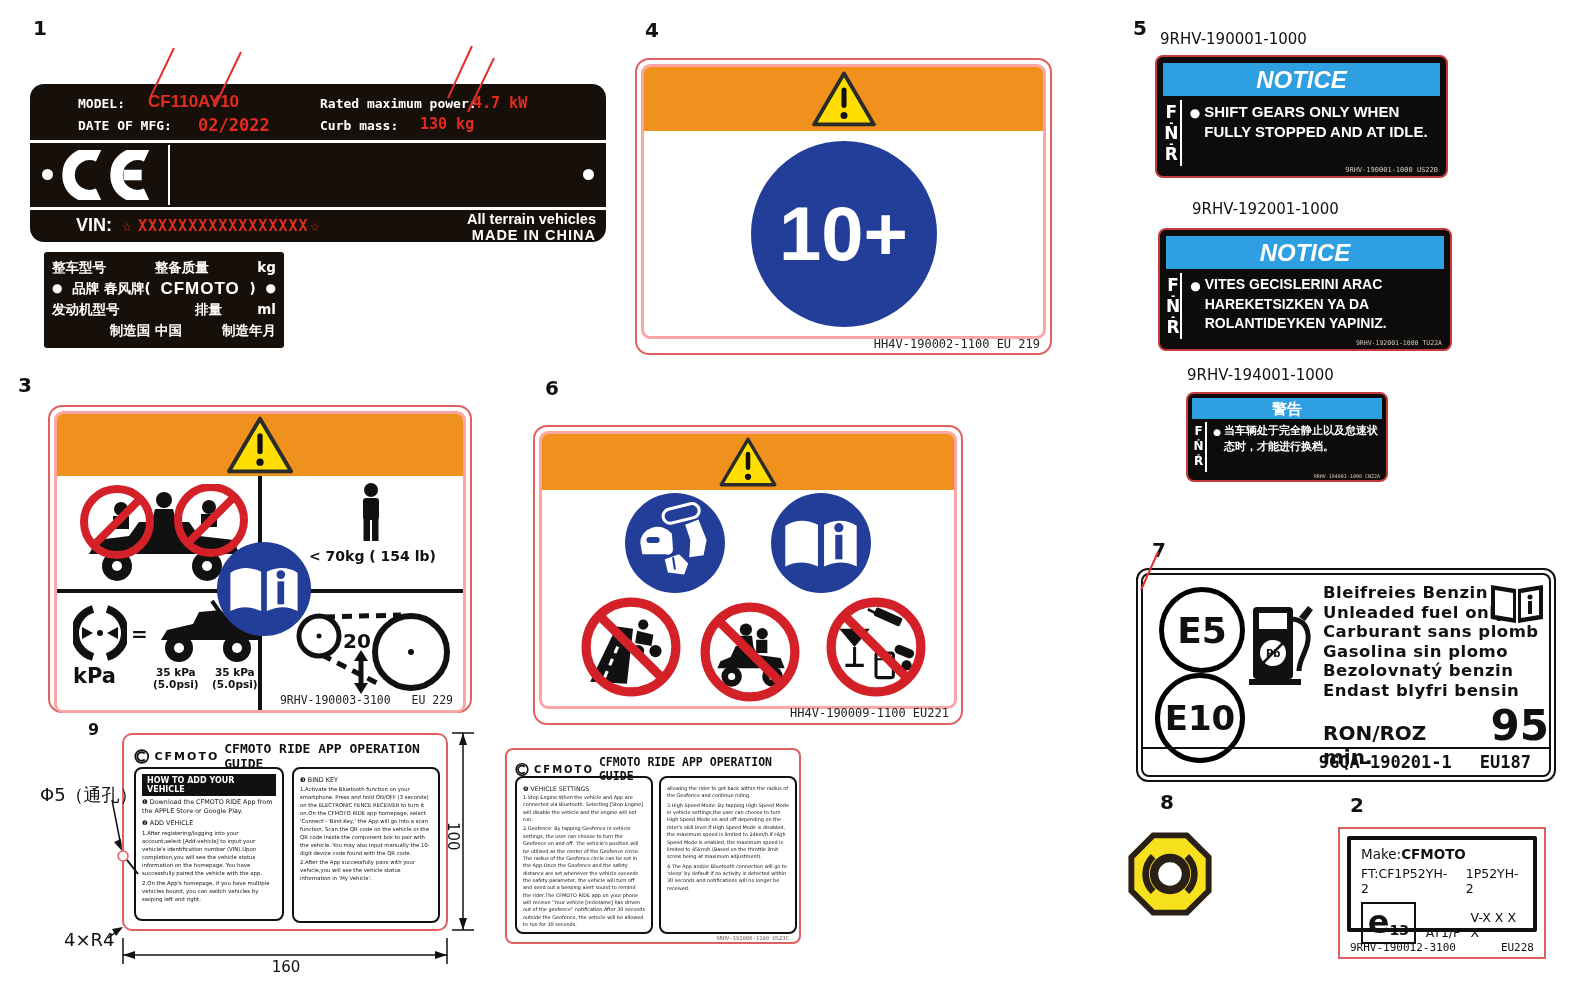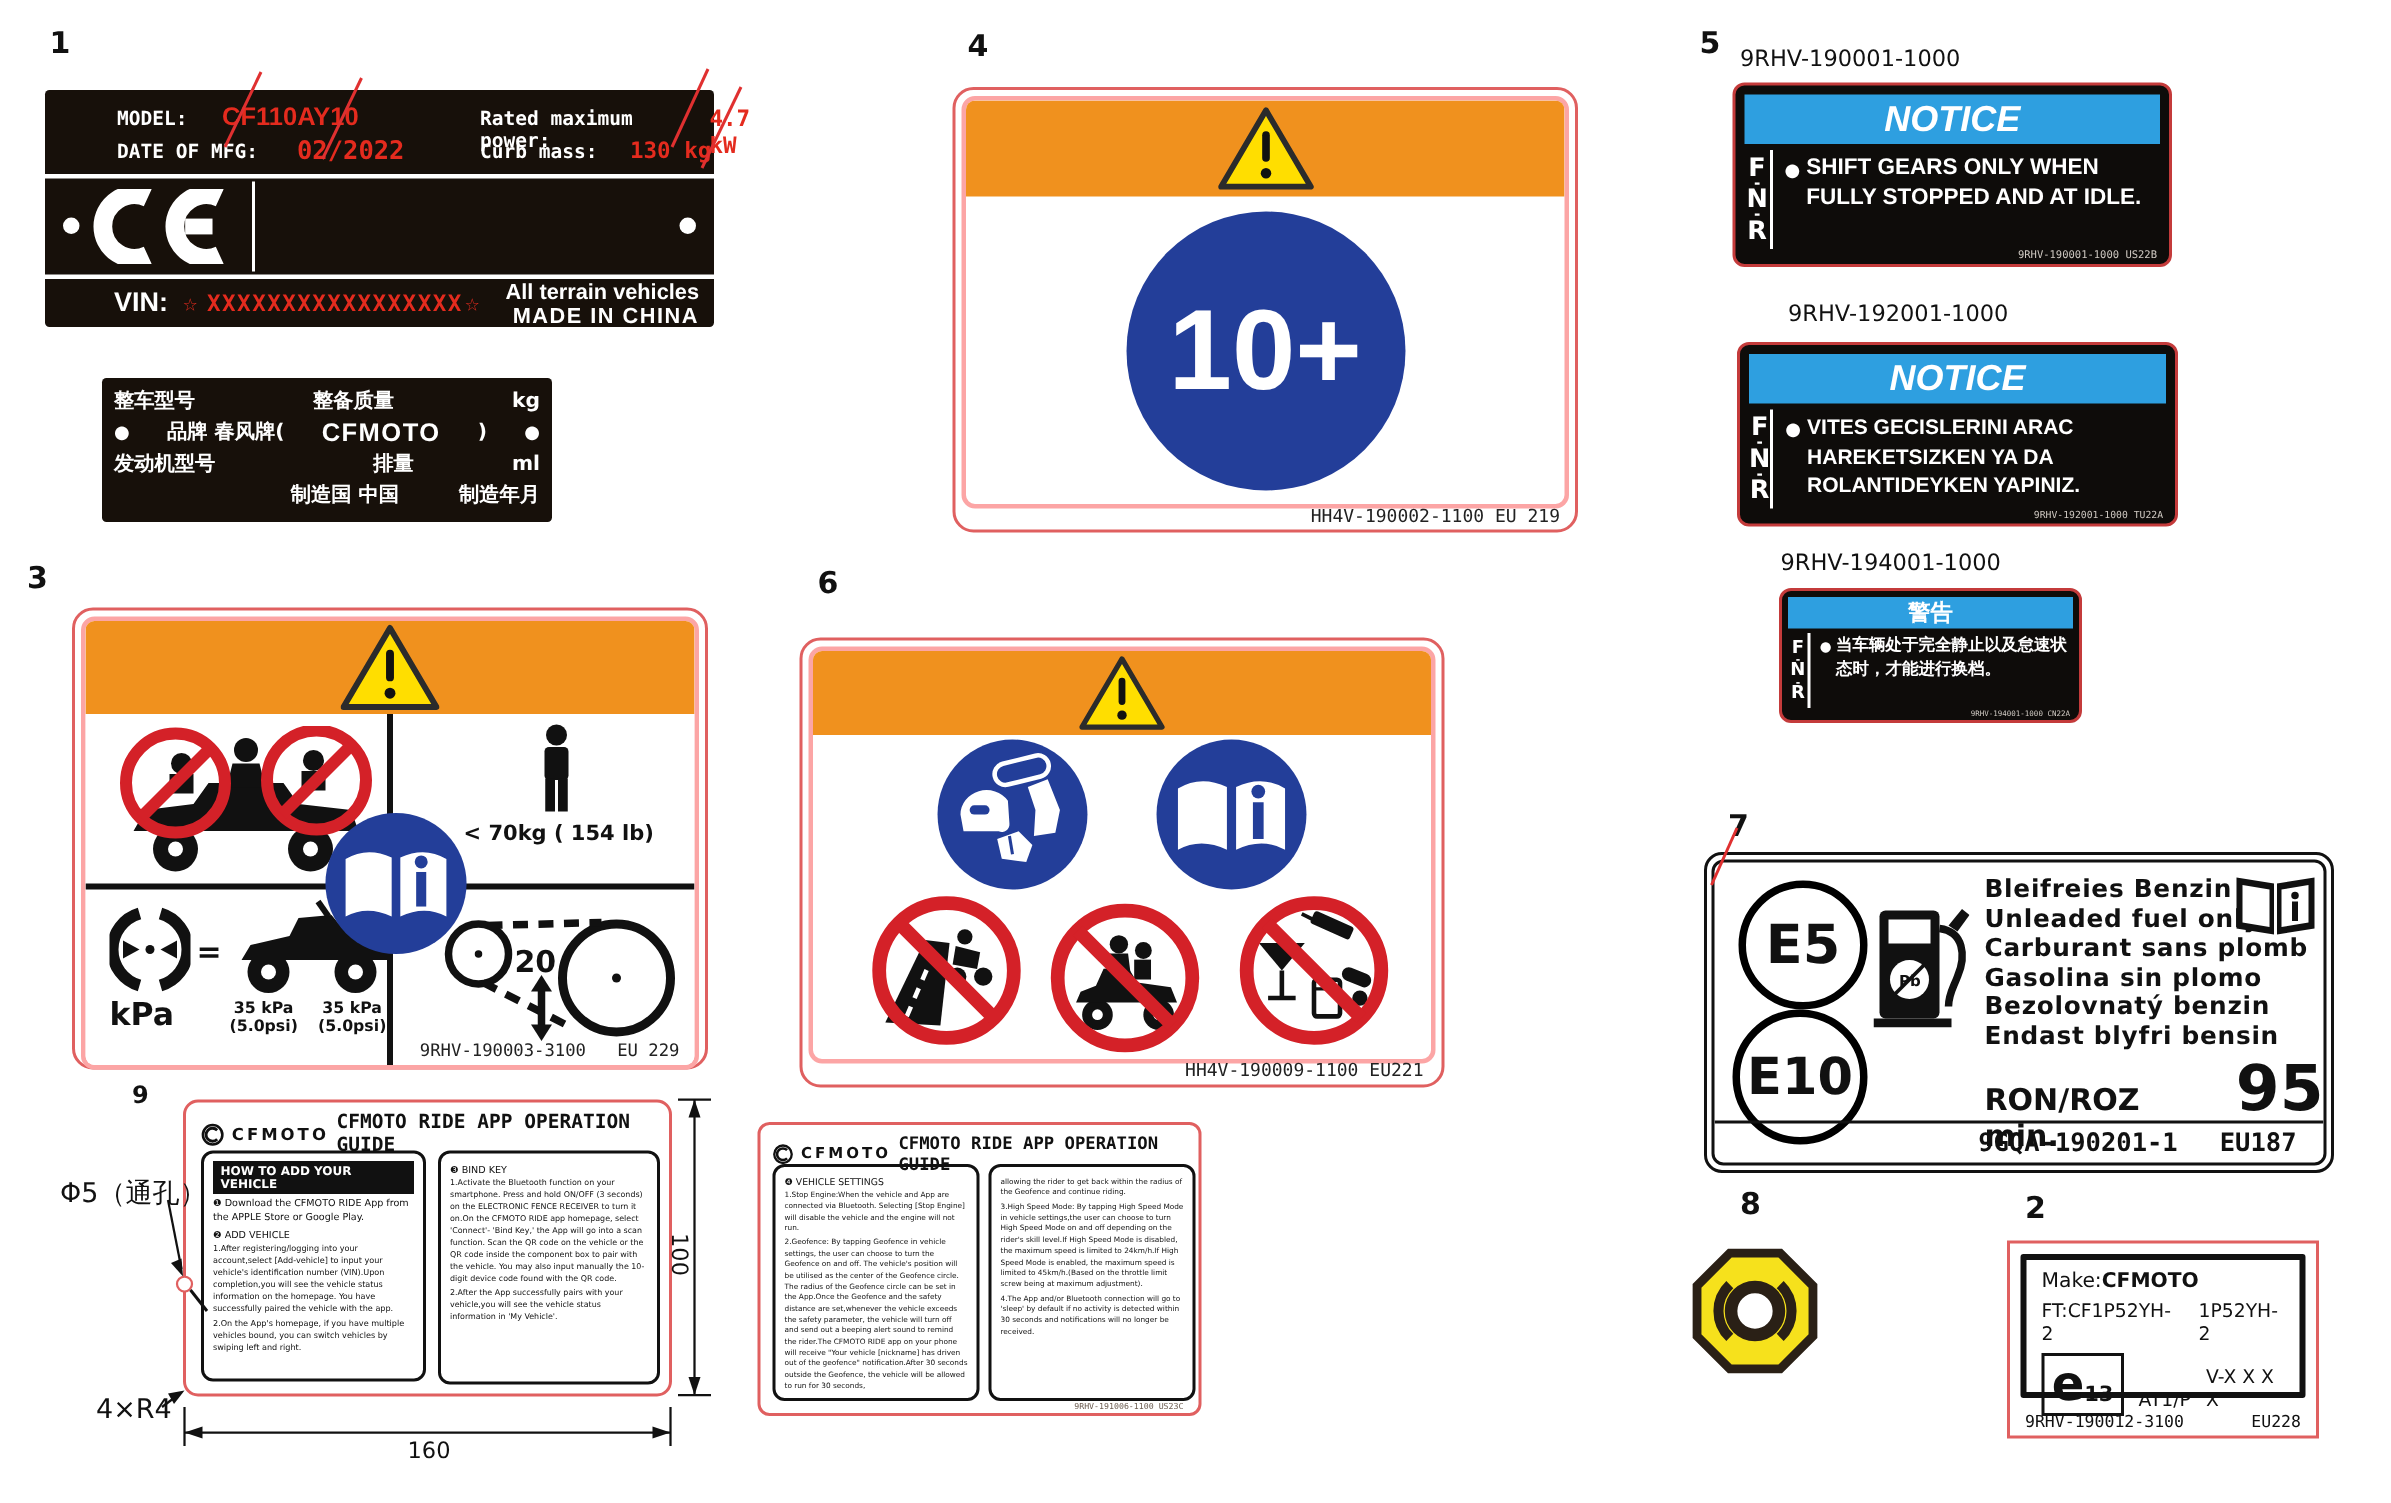--- a/index.html
+++ b/index.html
@@ -1,27 +1,27 @@
 <!DOCTYPE html>
 <html><head>
 <meta charset="utf-8">
 <style>
   html,body{margin:0;padding:0;background:#fff;}
   .canvas{position:relative;width:1594px;height:1002px;background:#fff;overflow:hidden;
           font-family:"DejaVu Sans",sans-serif;color:#111;}
   .abs{position:absolute;}
   .fig-num{position:absolute;font-weight:bold;font-size:20px;color:#111;}
   
-  .plate{position:absolute;left:30px;top:60px;width:446px;height:158px;background:#17100a;
-         border-radius:3px;color:#fff;font-family:"DejaVu Sans Mono",monospace;}
+  .plate{position:absolute;left:30px;top:84px;width:576px;height:158px;background:#17100a;
+         border-radius:14px;color:#fff;font-family:"DejaVu Sans Mono",monospace;}
   .p-sec{position:absolute;left:0;right:0;}
   .p-red{color:#e42b1e;}
   .p-row-label{font-weight:bold;font-size:13px;}
-  .plate-cn{position:absolute;left:44px;top:252px;width:300px;height:96px;background:#17100a;
-            border-radius:3px;color:#fff;font-weight:bold;font-size:13.5px;padding:5px 8px;box-sizing:border-box;margin-left:24px;}
+  .plate-cn{position:absolute;left:44px;top:252px;width:240px;height:96px;background:#17100a;
+            border-radius:3px;color:#fff;font-weight:bold;font-size:13.5px;padding:5px 8px;box-sizing:border-box;}
   .cnrow{display:flex;justify-content:space-between;line-height:21px;}
   
   .warn-outer{position:absolute;border:2px solid #e06060;border-radius:14px;padding:4px;background:#fff;box-sizing:border-box;}
   .warn-inner{border:3px solid #fca5a5;border-radius:9px;overflow:hidden;background:#fff;position:relative;}
   .orange-head{background:#F0911E;display:flex;align-items:center;justify-content:center;}
   .lbl-code{font-family:"DejaVu Sans Mono",monospace;font-size:11.5px;color:#222;}
   
   .notice{position:absolute;background:#0e0c0a;border:2px solid #c43b3b;border-radius:8px;box-sizing:border-box;padding:6px;}
   .notice-banner{background:#2E9FE0;color:#fff;font-style:italic;font-weight:bold;text-align:center;
                  font-family:Liberation Sans, sans-serif;}

